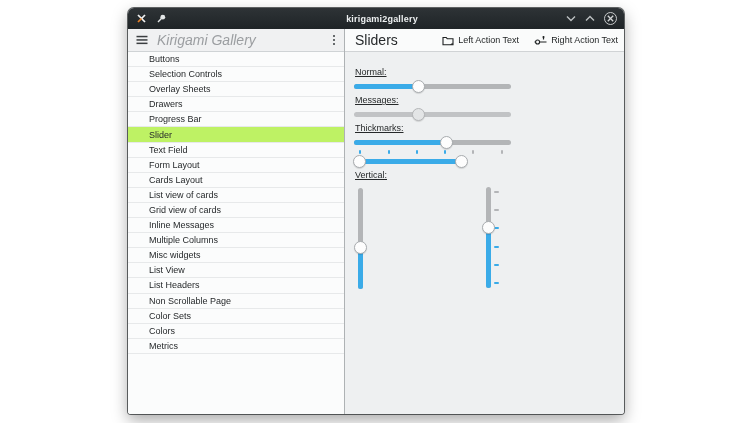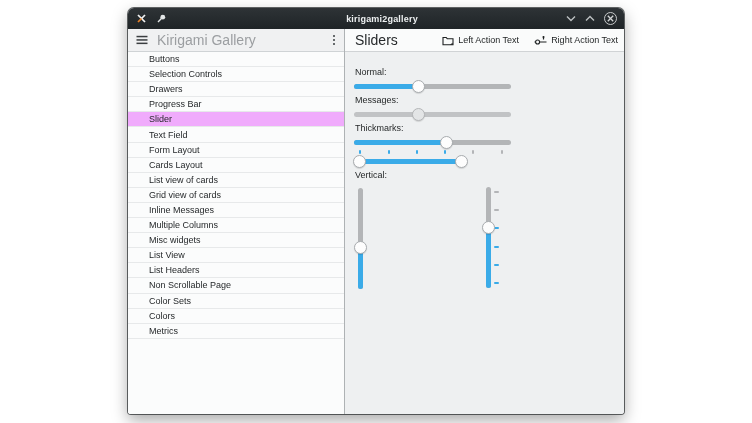--- a/index.html
+++ b/index.html
@@ -19,34 +19,34 @@
            align-items:center;justify-content:center;}
   .tb-btn{display:flex;align-items:center;justify-content:center;background:none;border:none;padding:0;}
   .closebtn{width:13px;height:13px;border-radius:50%;border:1px solid #c7c9ca;box-sizing:border-box;
             display:flex;align-items:center;justify-content:center;}
   
   .wbody{flex:1;display:flex;min-height:0;}
   .sidebar{flex:0 0 217px;width:217px;background:#fbfcfc;border-right:1px solid #aeb2b4;
            display:flex;flex-direction:column;box-sizing:border-box;}
   .side-header{flex:0 0 23px;height:23px;background:#f0f1f2;border-bottom:1px solid #cfd3d5;
                display:flex;align-items:center;gap:9px;padding:0 8px;box-sizing:border-box;}
-  .side-title{flex:1;font-size:14px;color:#9b9ea1;white-space:nowrap;overflow:hidden;}
+  .side-title{flex:1;font-size:14px;color:#9b9ea1;white-space:nowrap;overflow:hidden;font-style:italic;}
   .iconbtn{background:none;border:none;padding:0;display:flex;align-items:center;}
   .nav{flex:1;overflow:hidden;background:#fbfcfc;}
   .nav-row{height:15.1px;box-sizing:border-box;border-bottom:1px solid #e7e9ea;
            display:flex;align-items:center;padding-left:21px;font-size:9px;color:#26292b;}
   
   .main{flex:1;display:flex;flex-direction:column;min-width:0;gap:12px;}
   .main-header{flex:0 0 23px;height:23px;background:#fafbfb;border-bottom:1px solid #d0d3d5;
                display:flex;align-items:center;padding:0 6px 0 10px;box-sizing:border-box;}
   .main-title{font-size:14px;color:#26292b;flex:1;}
   .action{display:flex;align-items:center;gap:4px;font-size:9px;color:#1d2021;background:none;
           border:none;padding:0;margin-left:15px;white-space:nowrap;}
   .content{flex:1;position:relative;background:#eef0f1;}
-  .field-label{position:absolute;left:10px;font-size:9px;color:#26292a;}
+  .field-label{position:absolute;left:10px;font-size:9px;color:#26292a;text-decoration:underline;}
   
   .hslider{position:absolute;left:9px;width:157px;height:13px;}
   .hslider .track{position:absolute;left:0;right:0;top:4px;height:5px;border-radius:2.5px;background:#b3b5b7;}
   .hslider .fill{position:absolute;left:0;top:4px;height:5px;border-radius:2.5px;}
   .tick-h{position:absolute;top:14px;width:2px;height:4px;border-radius:1px;}
   .handle{position:absolute;top:0;width:11px;height:11px;border-radius:50%;background:#fdfdfd;
           border:1px solid #a8acaf;box-shadow:0 1px 1px rgba(0,0,0,.12);}
   .handle-disabled{background:#e3e5e6;border-color:#b4b6b8;}
   .rslider{position:absolute;left:9px;width:116px;height:13px;}
   .rslider .bar{position:absolute;top:4px;height:5px;border-radius:2.5px;}
@@ -120,26 +120,29 @@
           </button>
         </div>
         <div class="nav">
             <div class="nav-row">
               <span>Buttons</span>
             </div>
             <div class="nav-row">
               <span>Selection Controls</span>
             </div>
             <div class="nav-row">
+              <span>Overlay Sheets</span>
+            </div>
+            <div class="nav-row">
               <span>Drawers</span>
             </div>
             <div class="nav-row">
               <span>Progress Bar</span>
             </div>
-            <div class="nav-row" style="background: #f0abfc;">
+            <div class="nav-row" style="background: #bef264;">
               <span>Slider</span>
             </div>
             <div class="nav-row">
               <span>Text Field</span>
             </div>
             <div class="nav-row">
               <span>Form Layout</span>
             </div>
             <div class="nav-row">
               <span>Cards Layout</span>

